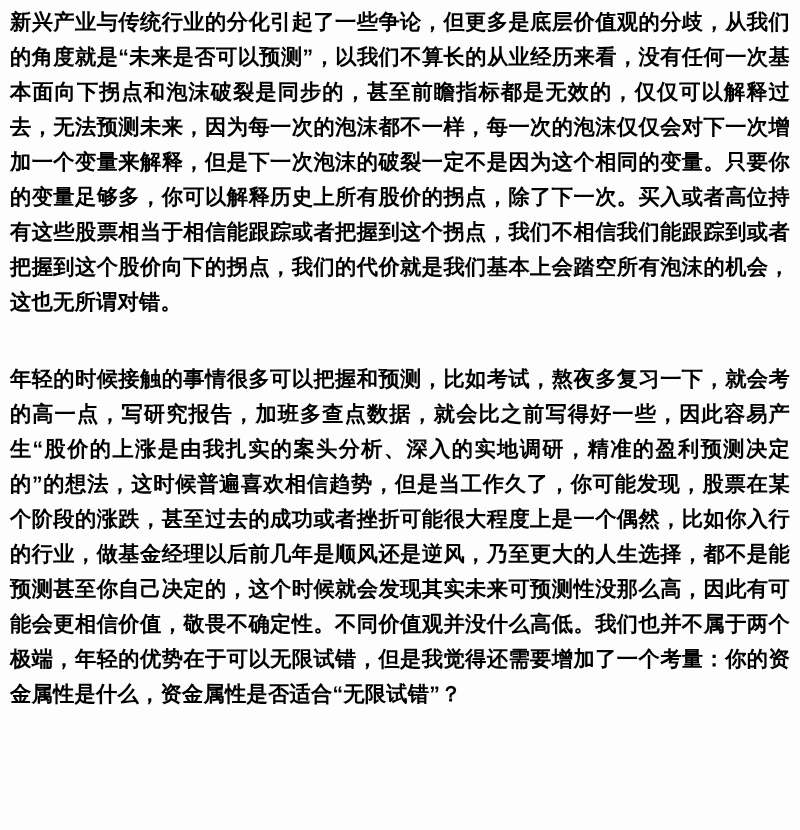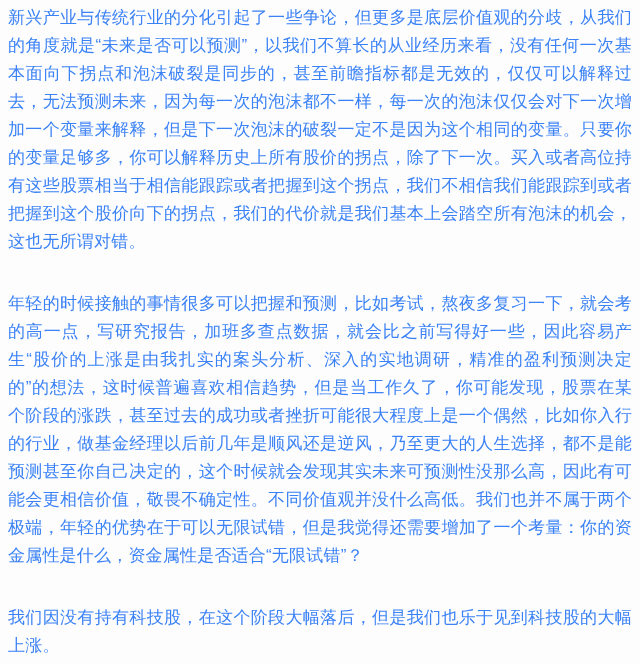--- a/index.html
+++ b/index.html
@@ -10,35 +10,35 @@
     width: 640px;
     height: 664px;
     background: #fdfdfd;
     overflow: hidden;
     font-family: "Liberation Sans", "DejaVu Sans", sans-serif;
   }
   .article {
     box-sizing: border-box;
     width: 640px;
     padding: 4px 8px 0 8px;
-    color: #3b82f6;
+    color: #000000;
+    font-weight: bold;
   }
   .article p {
     margin: 0 0 34px 0;
     font-size: 17px;
     line-height: 28px;
     letter-spacing: 0.2px;
     text-align: justify;
     text-justify: inter-ideograph;
     word-break: break-all;
   }
   .article p:last-child {
     margin-bottom: 0;
   }
 </style>
 </head>
 <body>
 
 <div class="article">
   <p>新兴产业与传统行业的分化引起了一些争论，但更多是底层价值观的分歧，从我们的角度就是“未来是否可以预测”，以我们不算长的从业经历来看，没有任何一次基本面向下拐点和泡沫破裂是同步的，甚至前瞻指标都是无效的，仅仅可以解释过去，无法预测未来，因为每一次的泡沫都不一样，每一次的泡沫仅仅会对下一次增加一个变量来解释，但是下一次泡沫的破裂一定不是因为这个相同的变量。只要你的变量足够多，你可以解释历史上所有股价的拐点，除了下一次。买入或者高位持有这些股票相当于相信能跟踪或者把握到这个拐点，我们不相信我们能跟踪到或者把握到这个股价向下的拐点，我们的代价就是我们基本上会踏空所有泡沫的机会，这也无所谓对错。</p>
   <p>年轻的时候接触的事情很多可以把握和预测，比如考试，熬夜多复习一下，就会考的高一点，写研究报告，加班多查点数据，就会比之前写得好一些，因此容易产生“股价的上涨是由我扎实的案头分析、深入的实地调研，精准的盈利预测决定的”的想法，这时候普遍喜欢相信趋势，但是当工作久了，你可能发现，股票在某个阶段的涨跌，甚至过去的成功或者挫折可能很大程度上是一个偶然，比如你入行的行业，做基金经理以后前几年是顺风还是逆风，乃至更大的人生选择，都不是能预测甚至你自己决定的，这个时候就会发现其实未来可预测性没那么高，因此有可能会更相信价值，敬畏不确定性。不同价值观并没什么高低。我们也并不属于两个极端，年轻的优势在于可以无限试错，但是我觉得还需要增加了一个考量：你的资金属性是什么，资金属性是否适合“无限试错”？</p>
-  <p>我们因没有持有科技股，在这个阶段大幅落后，但是我们也乐于见到科技股的大幅上涨。</p>
 </div>
 
 </body></html>

